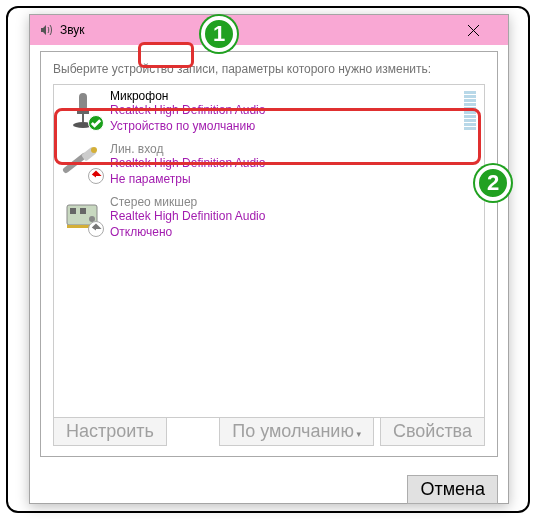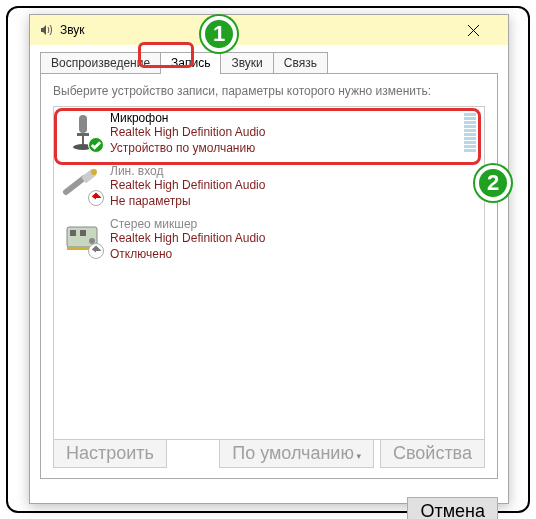--- a/index.html
+++ b/index.html
@@ -26,21 +26,21 @@
     top: 14px; left: 29px;
     width: 480px;
     height: 490px;
     background: #fff;
     border: 1px solid #a5a5a5;
     box-shadow: 0 3px 12px rgba(0,0,0,0.25);
     z-index: 2;
   }
   .titlebar {
     height: 30px;
-    background: #fef9c3;
+    background: #f9a8d4;
     display: flex;
     align-items: center;
     padding: 0 12px 0 8px;
     color: #000;
   }
   .titlebar .icon {
     width: 16px; height: 16px;
     margin-right: 6px;
     display: flex; align-items: center; justify-content: center;
   }
@@ -113,21 +113,21 @@
     width: 16px; height: 16px;
     bottom: 0; right: 0;
     border-radius: 50%;
     display: flex; align-items: center; justify-content: center;
   }
   .badge-green { background: #1ba01b; border: 1px solid #fff; }
   .badge-red { background: #fff; border: 1px solid #aaa; }
   .badge-gray { background: #fff; border: 1px solid #aaa; }
   .dev-text { flex: 1; }
   .dev-name { font-size: 12px; color: #000; }
-  .dev-sub { font-size: 12px; color: #7f1d1d; line-height: 1.3; }
+  .dev-sub { font-size: 12px; color: #a21caf; line-height: 1.3; }
   .dev-name.disabled { color: #888; }
   .level-meter {
     width: 12px;
     display: flex;
     flex-direction: column-reverse;
     gap: 1px;
     margin-left: 4px;
     margin-top: 2px;
   }
   .level-meter .seg {
@@ -216,26 +216,20 @@
     </span>
     <span class="title">Звук</span>
     <div class="close">
       <svg width="11" height="11" viewBox="0 0 11 11">
           <path stroke="currentColor" stroke-width="1" d="M0 0 L11 11 M11 0 L0 11"></path>
         </svg>
     </div>
   </div>
 
   <div class="body">
-    <div class="tabs">
-      <div class="tab inactive"><span>Воспроизведение</span></div>
-      <div class="tab active"><span>Запись</span></div>
-      <div class="tab inactive"><span>Звуки</span></div>
-      <div class="tab inactive"><span>Связь</span></div>
-    </div>
 
     <div class="tab-content">
       <div class="instruction">Выберите устройство записи, параметры которого нужно изменить:</div>
 
       <div class="device-list">
 
         <div class="device">
           <div class="dev-icon">
             <svg viewBox="0 0 42 42">
               <rect x="17" y="4" width="8" height="18" rx="4" fill="#888"></rect>

